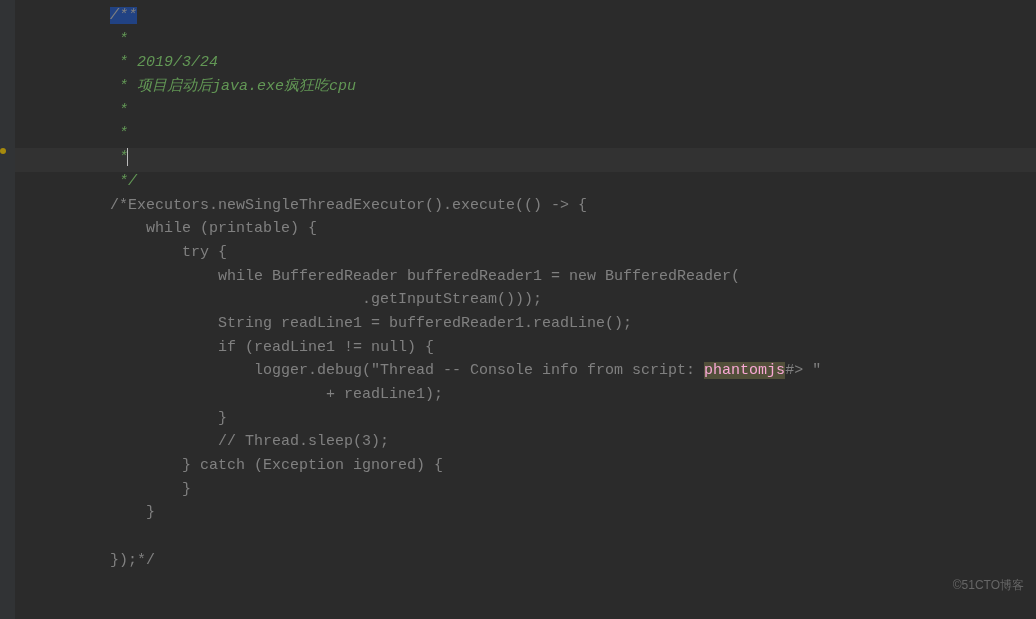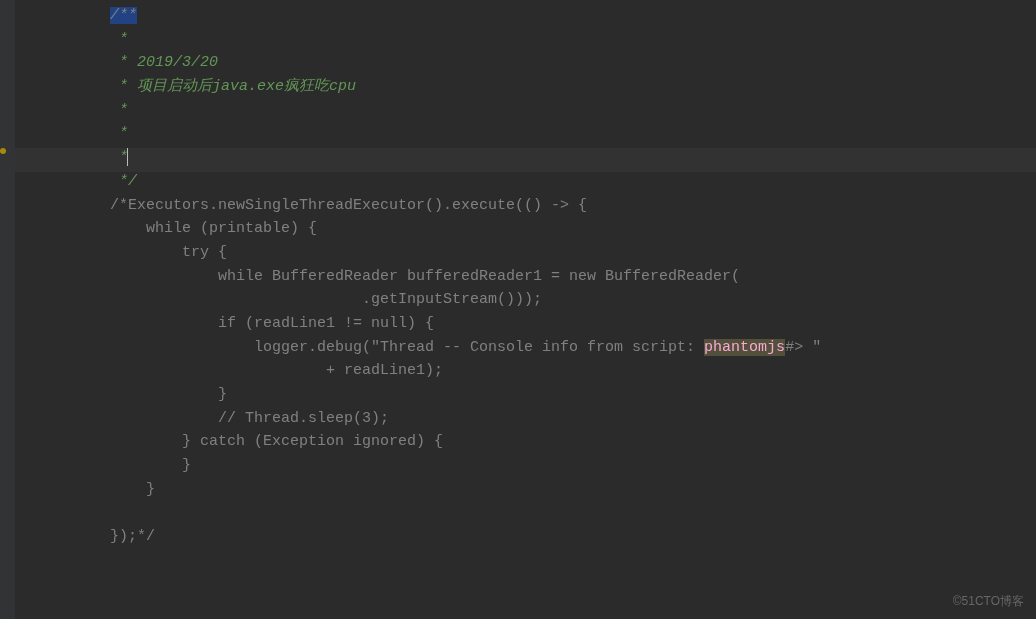--- a/index.html
+++ b/index.html
@@ -75,50 +75,51 @@
     .caret {
       display: inline-block;
       width: 1px;
       height: 18px;
       background: #bbbbbb;
       vertical-align: middle;
       margin-left: -1px;
     }
     .watermark {
       position: absolute;
-      bottom: 8px;
+      bottom: 24px;
       right: 12px;
       color: #666;
       font-size: 12px;
       font-family: sans-serif;
     }
   </style>
 </head>
 <body>
 
 <div class="gutter">
   <div class="gutter-marker"></div>
 </div>
 
 <div class="highlighted-line"></div>
 
 <div class="code-area">
   <div class="line line-content"><span class="doc-comment"><span class="selection">/**</span></span></div>
   <div class="line line-content"><span class="doc-comment"> *</span></div>
-  <div class="line line-content"><span class="doc-comment"> * 2019/3/20</span></div>
+  <div class="line line-content"><span class="doc-comment"> * 2019/3/24</span></div>
   <div class="line line-content"><span class="doc-comment"> * 项目启动后java.exe疯狂吃cpu</span></div>
   <div class="line line-content"><span class="doc-comment"> *</span></div>
   <div class="line line-content"><span class="doc-comment"> *</span></div>
   <div class="line line-content"><span class="doc-comment"> *</span><span class="caret"></span></div>
   <div class="line line-content"><span class="doc-comment"> */</span></div>
   <div class="line line-content"><span class="block-comment">/*Executors.newSingleThreadExecutor().execute(() -&gt; {</span></div>
   <div class="line line-content"><span class="block-comment">    while (printable) {</span></div>
   <div class="line line-content"><span class="block-comment">        try {</span></div>
   <div class="line line-content"><span class="block-comment">            while BufferedReader bufferedReader1 = new BufferedReader(</span></div>
   <div class="line line-content"><span class="block-comment">                            .getInputStream()));</span></div>
+  <div class="line line-content"><span class="block-comment">            String readLine1 = bufferedReader1.readLine();</span></div>
   <div class="line line-content"><span class="block-comment">            if (readLine1 != null) {</span></div>
   <div class="line line-content"><span class="block-comment">                logger.debug("Thread -- Console info from script: </span><span class="block-comment highlight-word">phantomjs</span><span class="block-comment">#&gt; "</span></div>
   <div class="line line-content"><span class="block-comment">                        + readLine1);</span></div>
   <div class="line line-content"><span class="block-comment">            }</span></div>
   <div class="line line-content"><span class="block-comment">            // Thread.sleep(3);</span></div>
   <div class="line line-content"><span class="block-comment">        } catch (Exception ignored) {</span></div>
   <div class="line line-content"><span class="block-comment">        }</span></div>
   <div class="line line-content"><span class="block-comment">    }</span></div>
   <div class="line line-content"><span class="block-comment"></span></div>
   <div class="line line-content"><span class="block-comment">});*/</span></div>

